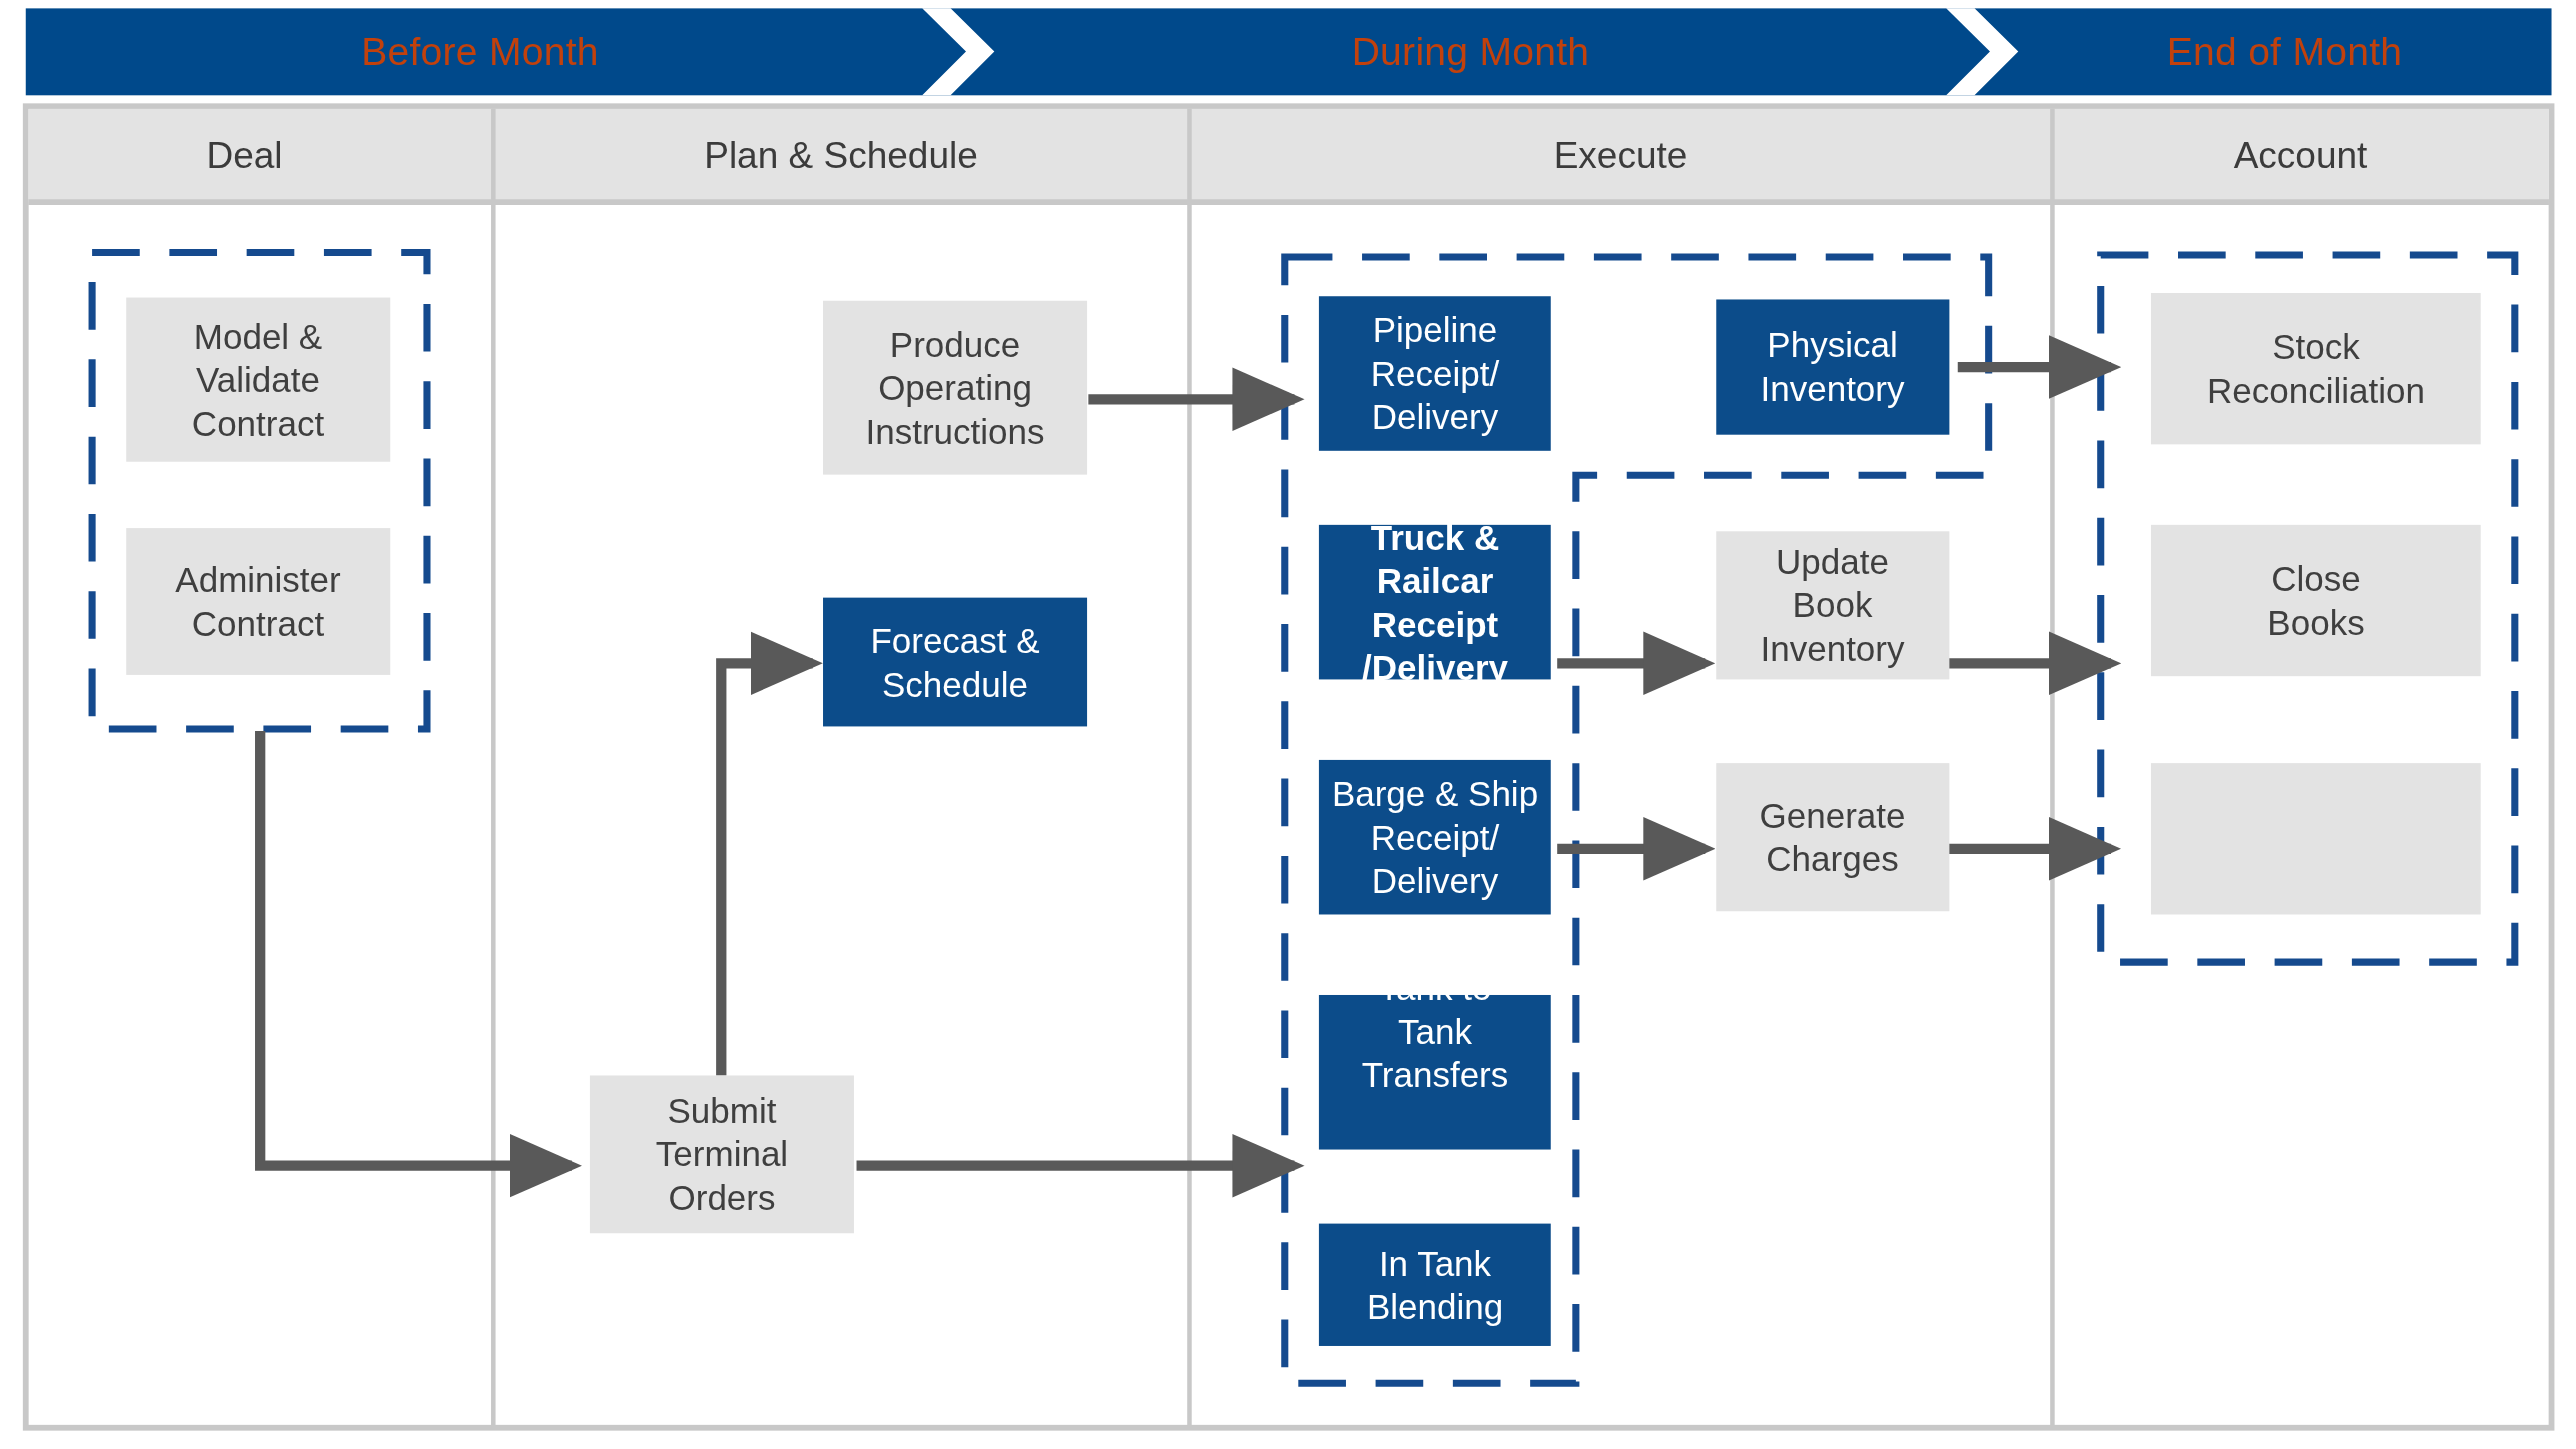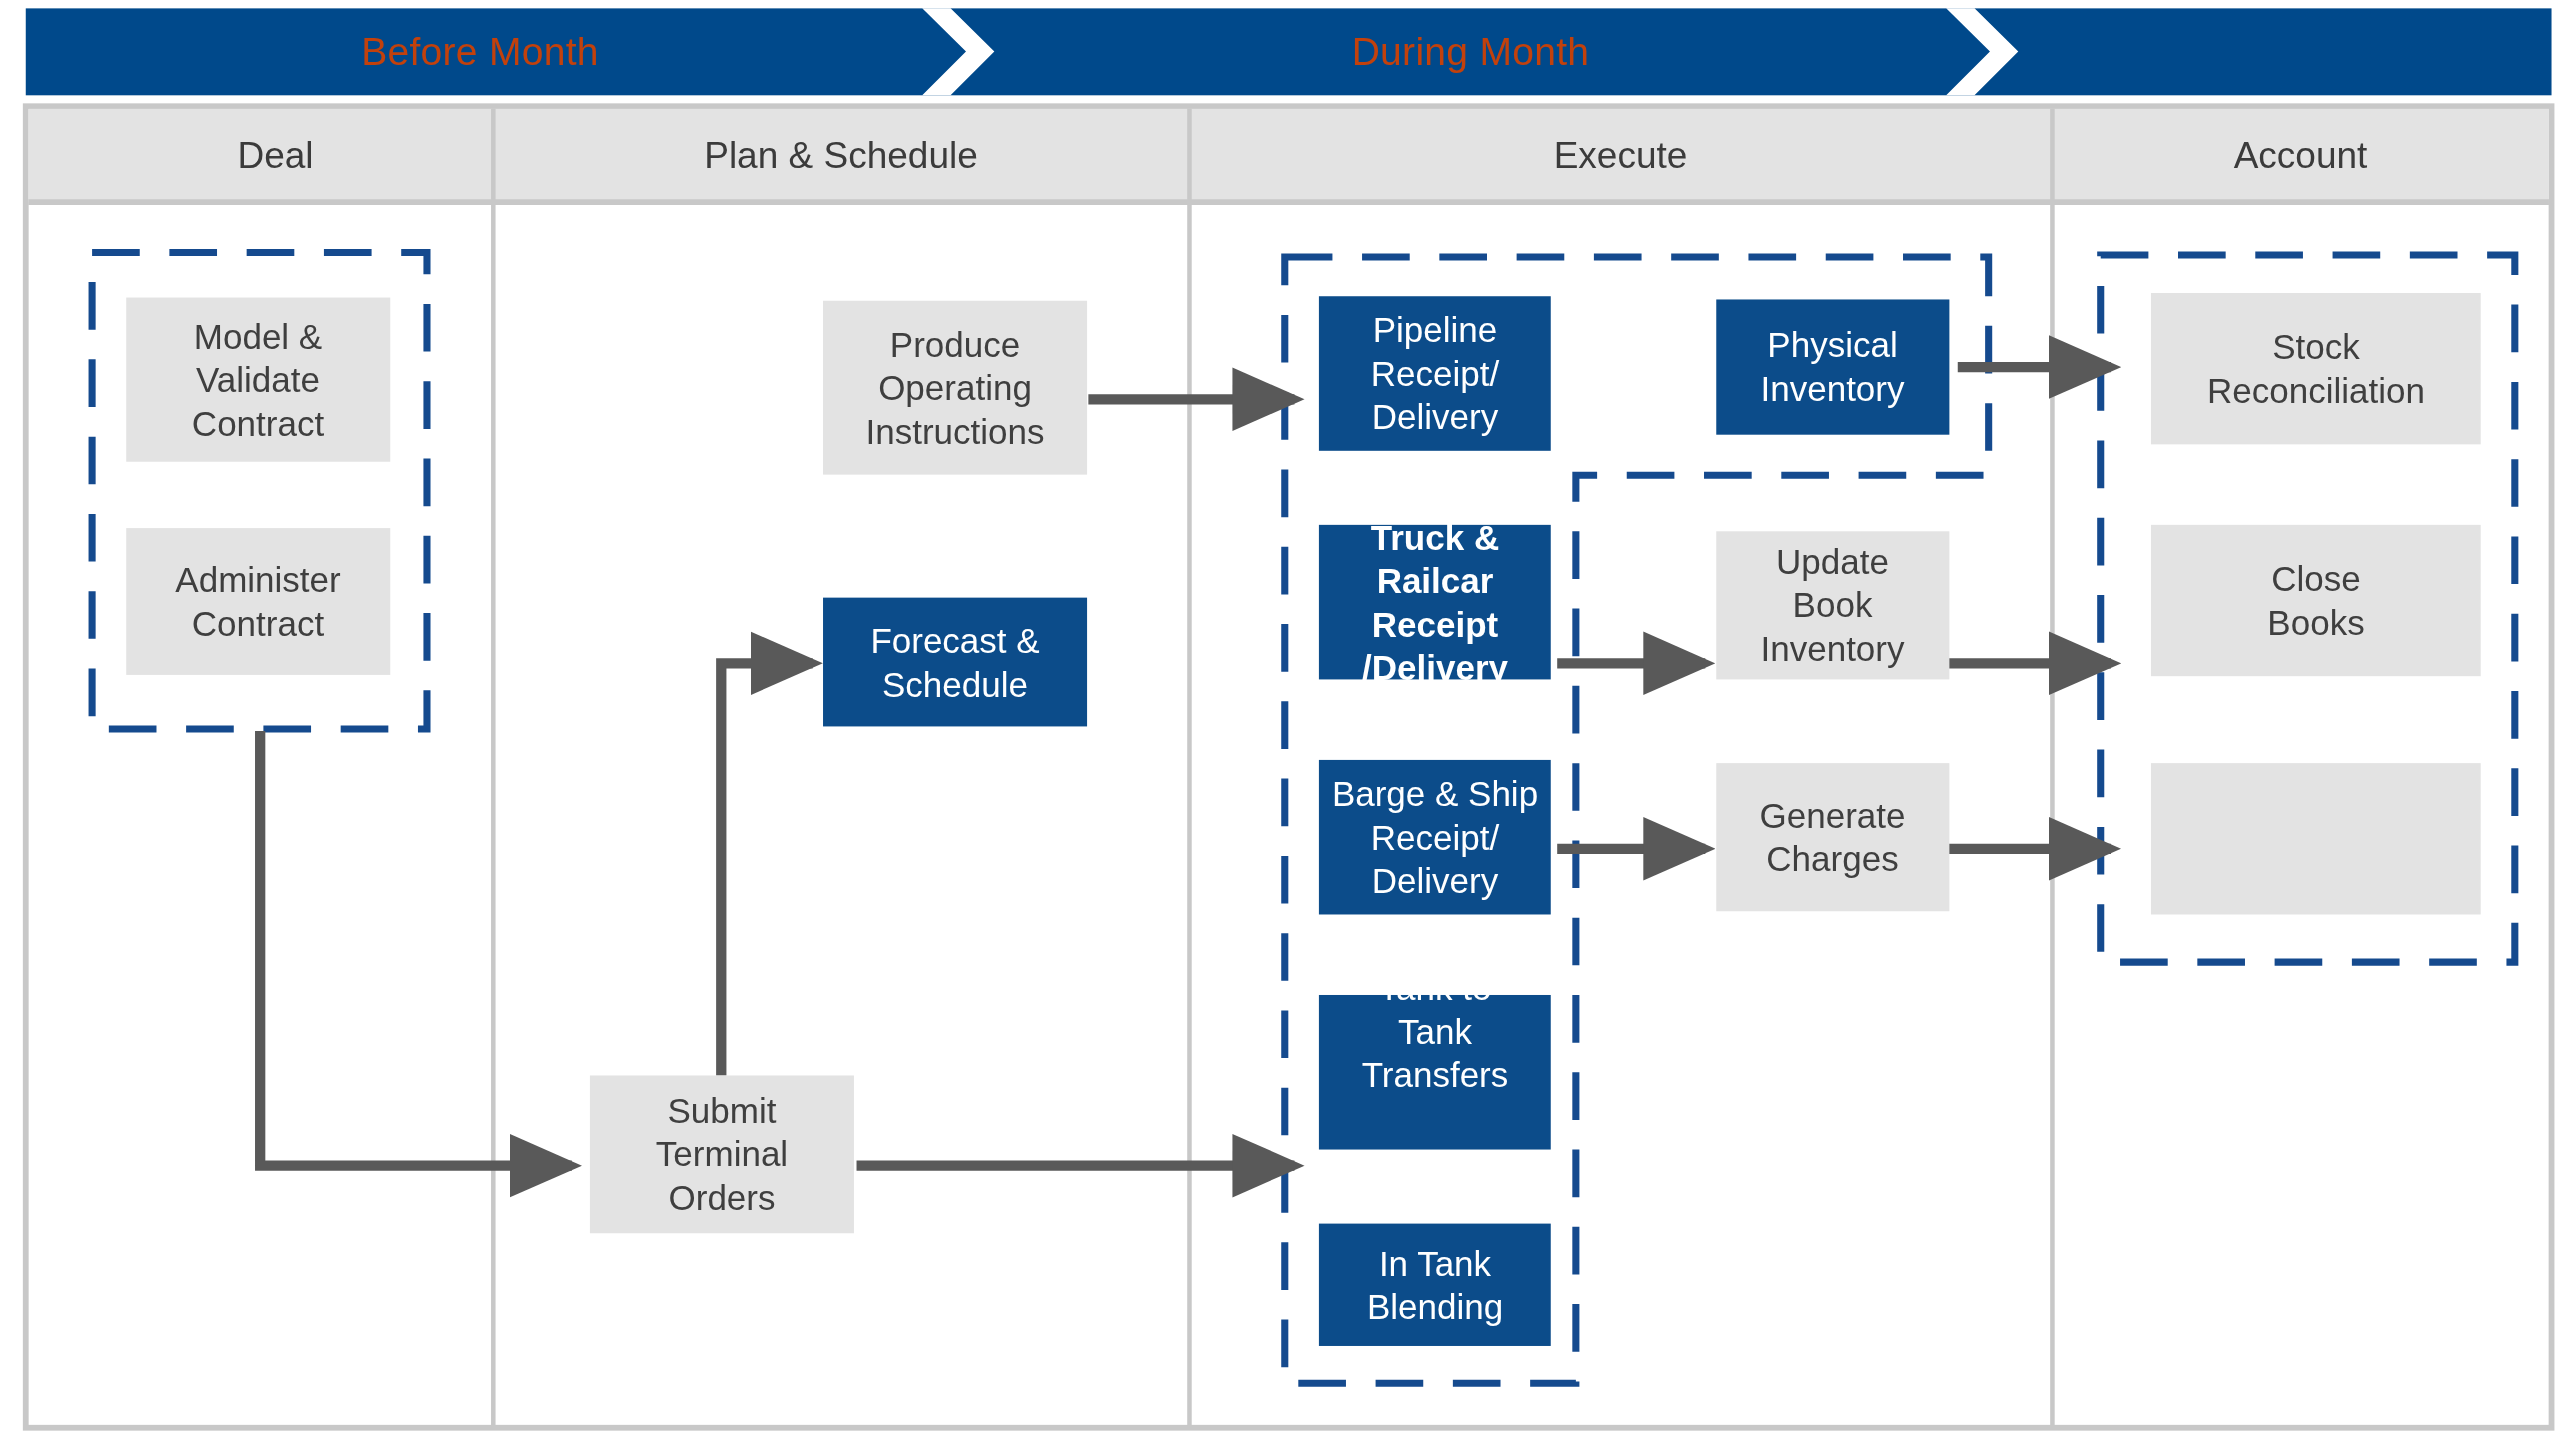--- a/index.html
+++ b/index.html
@@ -93,22 +93,23 @@
       <rect x="2665" y="1185" width="362" height="230" fill="#E3E3E3"></rect>
 
       <rect x="3340" y="455" width="512" height="235" fill="#E3E3E3"></rect>
       <rect x="3340" y="815" width="512" height="235" fill="#E3E3E3"></rect>
       <rect x="3340" y="1185" width="512" height="235" fill="#E3E3E3"></rect>
     </g>
   </svg>
 
   <div class="lbl phase-label" style="left:26px;top:8.4px;width:908px;height:87px;">Before Month</div>
   <div class="lbl phase-label" style="left:994px;top:8.4px;width:953px;height:87px;">During Month</div>
-
-  <div class="lbl stage-label" style="left:43px;top:109px;width:465px;height:93px;">Deal</div>
+  <div class="lbl phase-label" style="left:2018px;top:8.4px;width:533px;height:87px;">End of Month</div>
+
+  <div class="lbl stage-label" style="left:12px;top:109px;width:465px;height:93px;">Deal</div>
   <div class="lbl stage-label" style="left:493px;top:109px;width:696px;height:93px;">Plan &amp; Schedule</div>
   <div class="lbl stage-label" style="left:1189px;top:109px;width:863px;height:93px;">Execute</div>
   <div class="lbl stage-label" style="left:2052px;top:109px;width:497px;height:93px;">Account</div>
 
   <div class="lbl node-gray" style="left:126px;top:298px;width:264px;height:164px;">
       <div>
         <span>Model &amp;</span>
         <span>Validate</span>
         <span>Contract</span>
       </div>

